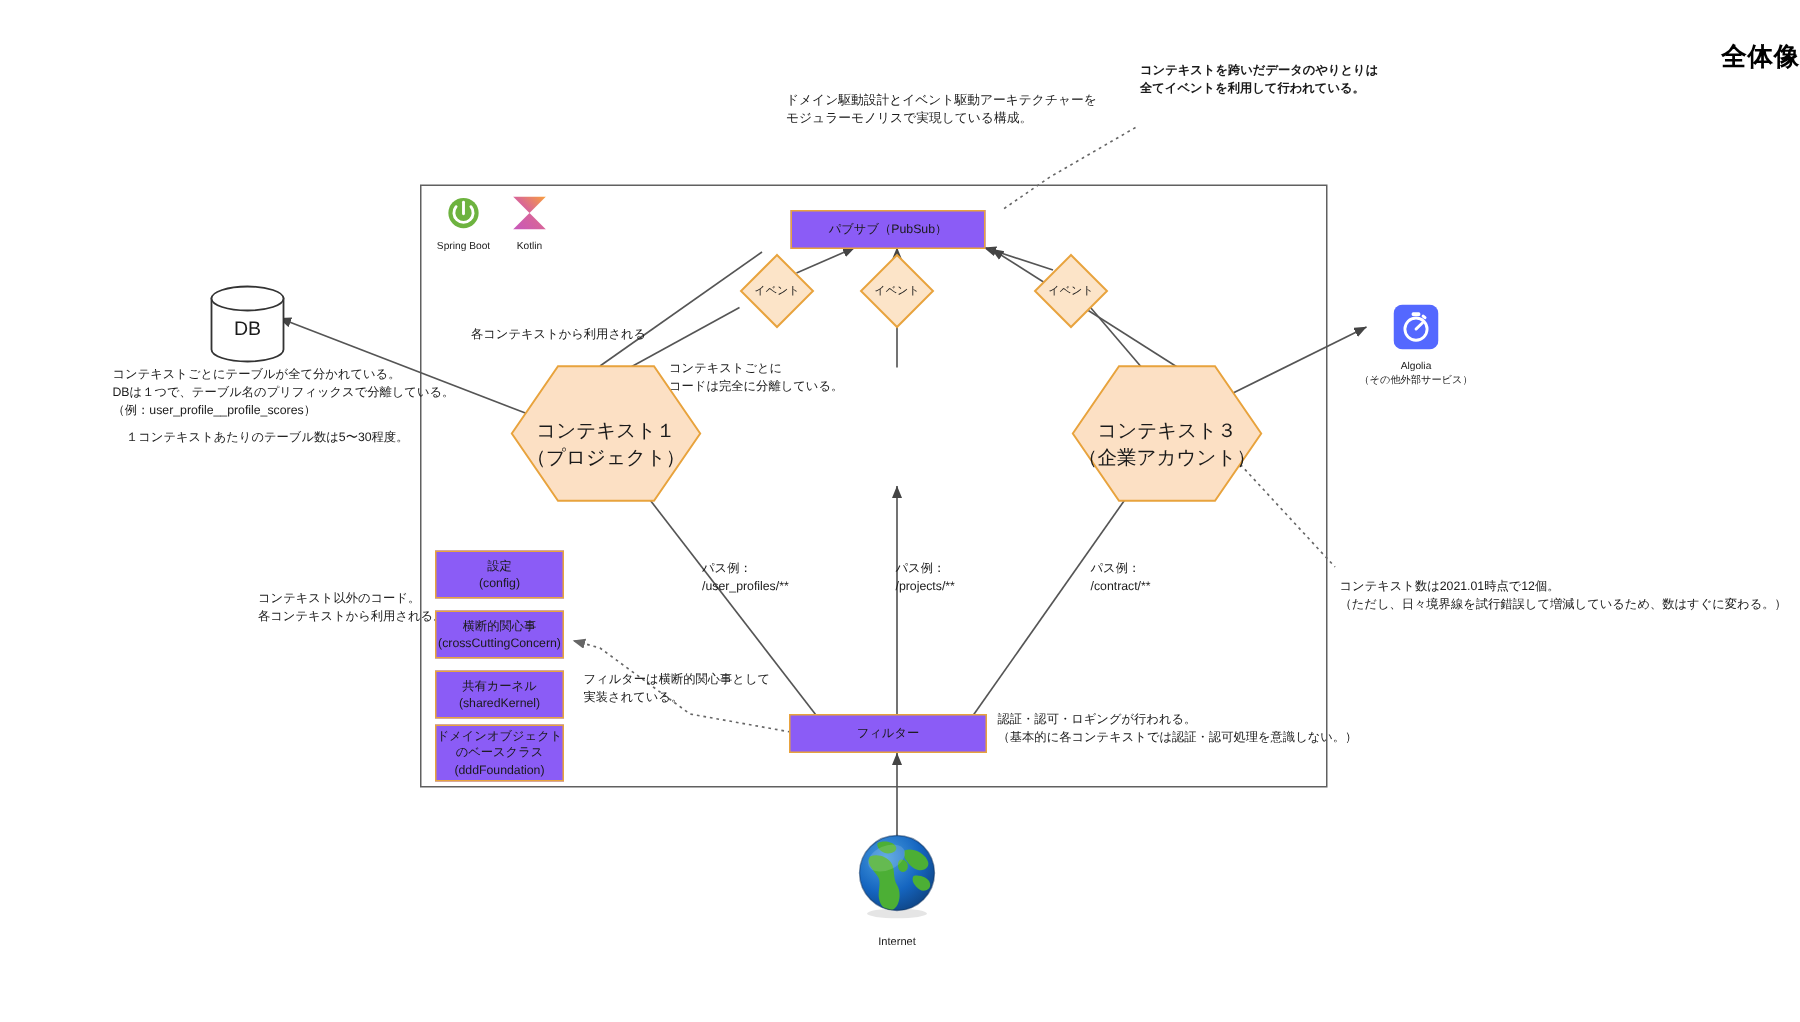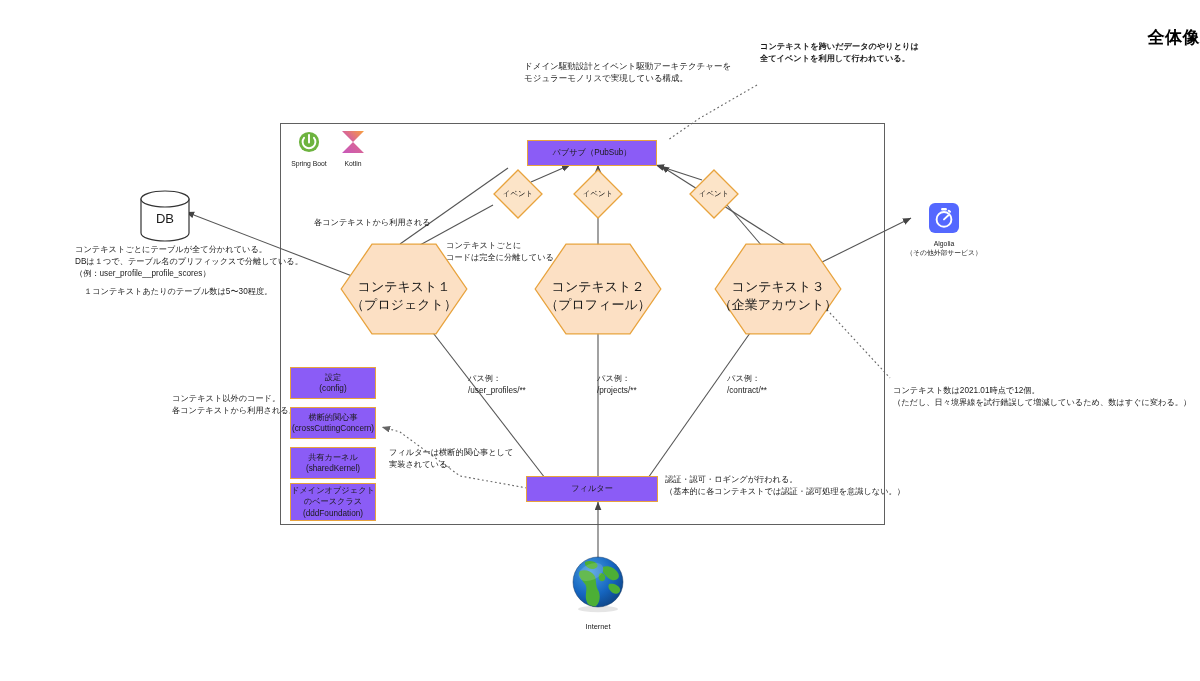--- a/index.html
+++ b/index.html
@@ -238,27 +238,20 @@
 コードは完全に分離している。</div>
 
   <div class="node" style="left:340px; top:243px; width:128px; height:92px;">
     <svg class="hex-border" viewBox="0 0 128 92">
       <polygon points="32,1.2 96,1.2 126.8,46 96,90.8 32,90.8 1.2,46" fill="#fce0c4" stroke="#e8a33d" stroke-width="1.3"></polygon>
     </svg>
     <div class="hex-label" style="top:35px;">コンテキスト１
 （プロジェクト）</div>
   </div>
 
-  <div class="node" style="left:534px; top:243px; width:128px; height:92px;">
-    <svg class="hex-border" viewBox="0 0 128 92">
-      <polygon points="32,1.2 96,1.2 126.8,46 96,90.8 32,90.8 1.2,46" fill="#fce0c4" stroke="#e8a33d" stroke-width="1.3"></polygon>
-    </svg>
-    <div class="hex-label" style="top:35px;">コンテキスト２
-（プロフィール）</div>
-  </div>
 
   <div class="node" style="left:714px; top:243px; width:128px; height:92px;">
     <svg class="hex-border" viewBox="0 0 128 92">
       <polygon points="32,1.2 96,1.2 126.8,46 96,90.8 32,90.8 1.2,46" fill="#fce0c4" stroke="#e8a33d" stroke-width="1.3"></polygon>
     </svg>
     <div class="hex-label" style="top:35px;">コンテキスト３
 （企業アカウント）</div>
   </div>
 
   <div class="logo-wrap" style="left:898px; top:203px; width:92px;">

